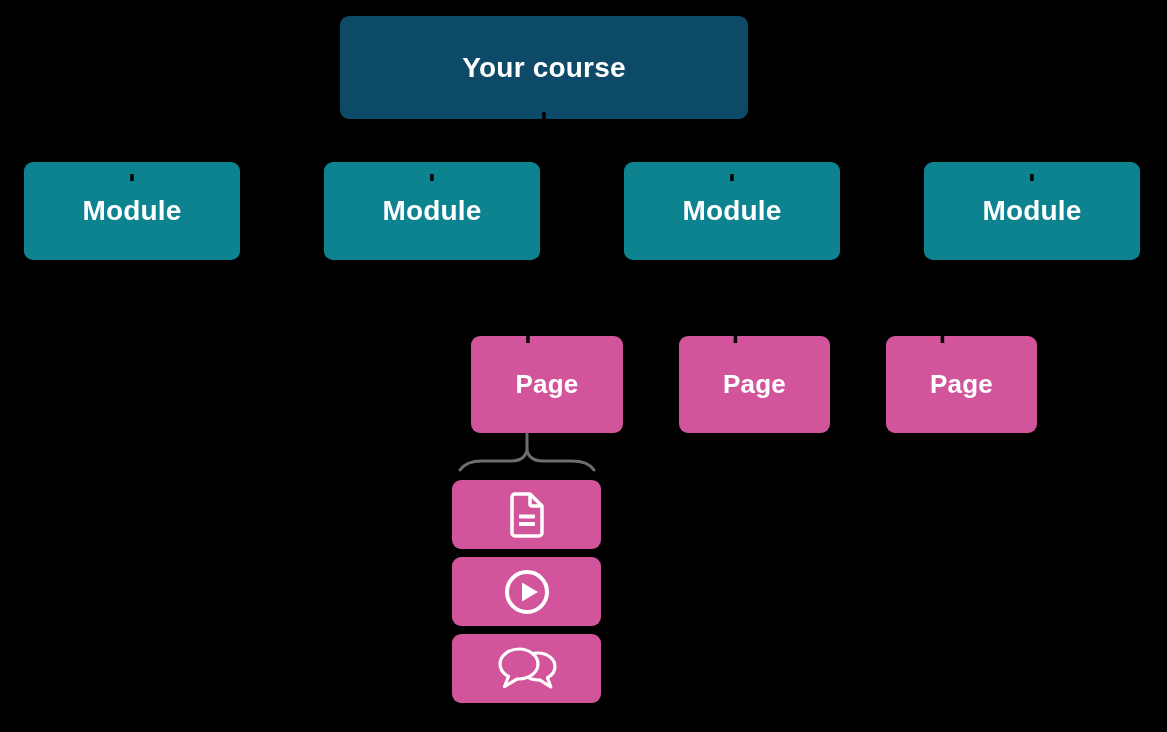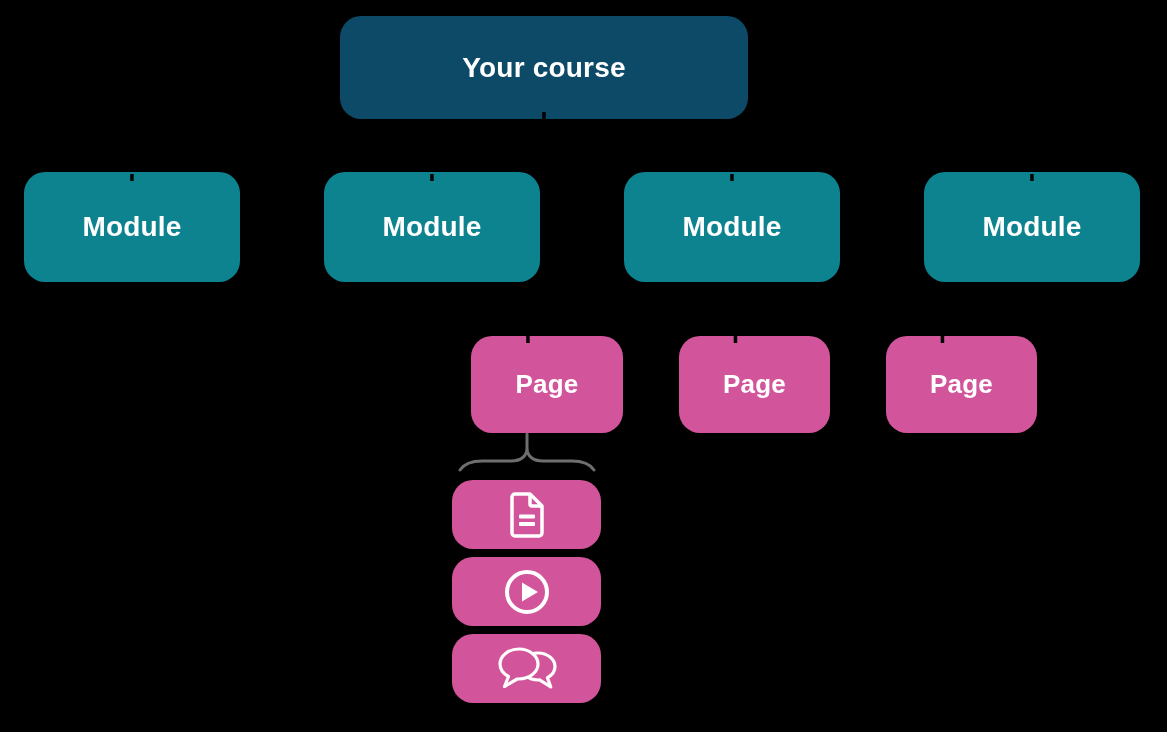--- a/index.html
+++ b/index.html
@@ -18,34 +18,34 @@
     height: 732px;
     background: var(--bg);
     overflow: hidden;
     font-family: "Liberation Sans", "DejaVu Sans", sans-serif;
   }
   .node {
     position: absolute;
     display: flex;
     align-items: center;
     justify-content: center;
-    border-radius: 21px;
+    border-radius: 9px;
     color: var(--text);
   }
   .node .label {
     font-weight: 600;
     letter-spacing: 0.2px;
   }
   .course-node {
     left: 340px; top: 16px; width: 408px; height: 103px;
     background: var(--course);
   }
   .course-node .label { font-size: 28px; }
   .module-node {
-    top: 172px; width: 216px; height: 110px;
+    top: 162px; width: 216px; height: 98px;
     background: var(--module);
   }
   .module-node .label { font-size: 28px; }
   .module-1 { left: 24px; }
   .module-2 { left: 324px; }
   .module-3 { left: 624px; }
   .module-4 { left: 924px; }
   .page-node {
     top: 336px; height: 97px;
     background: var(--page);

